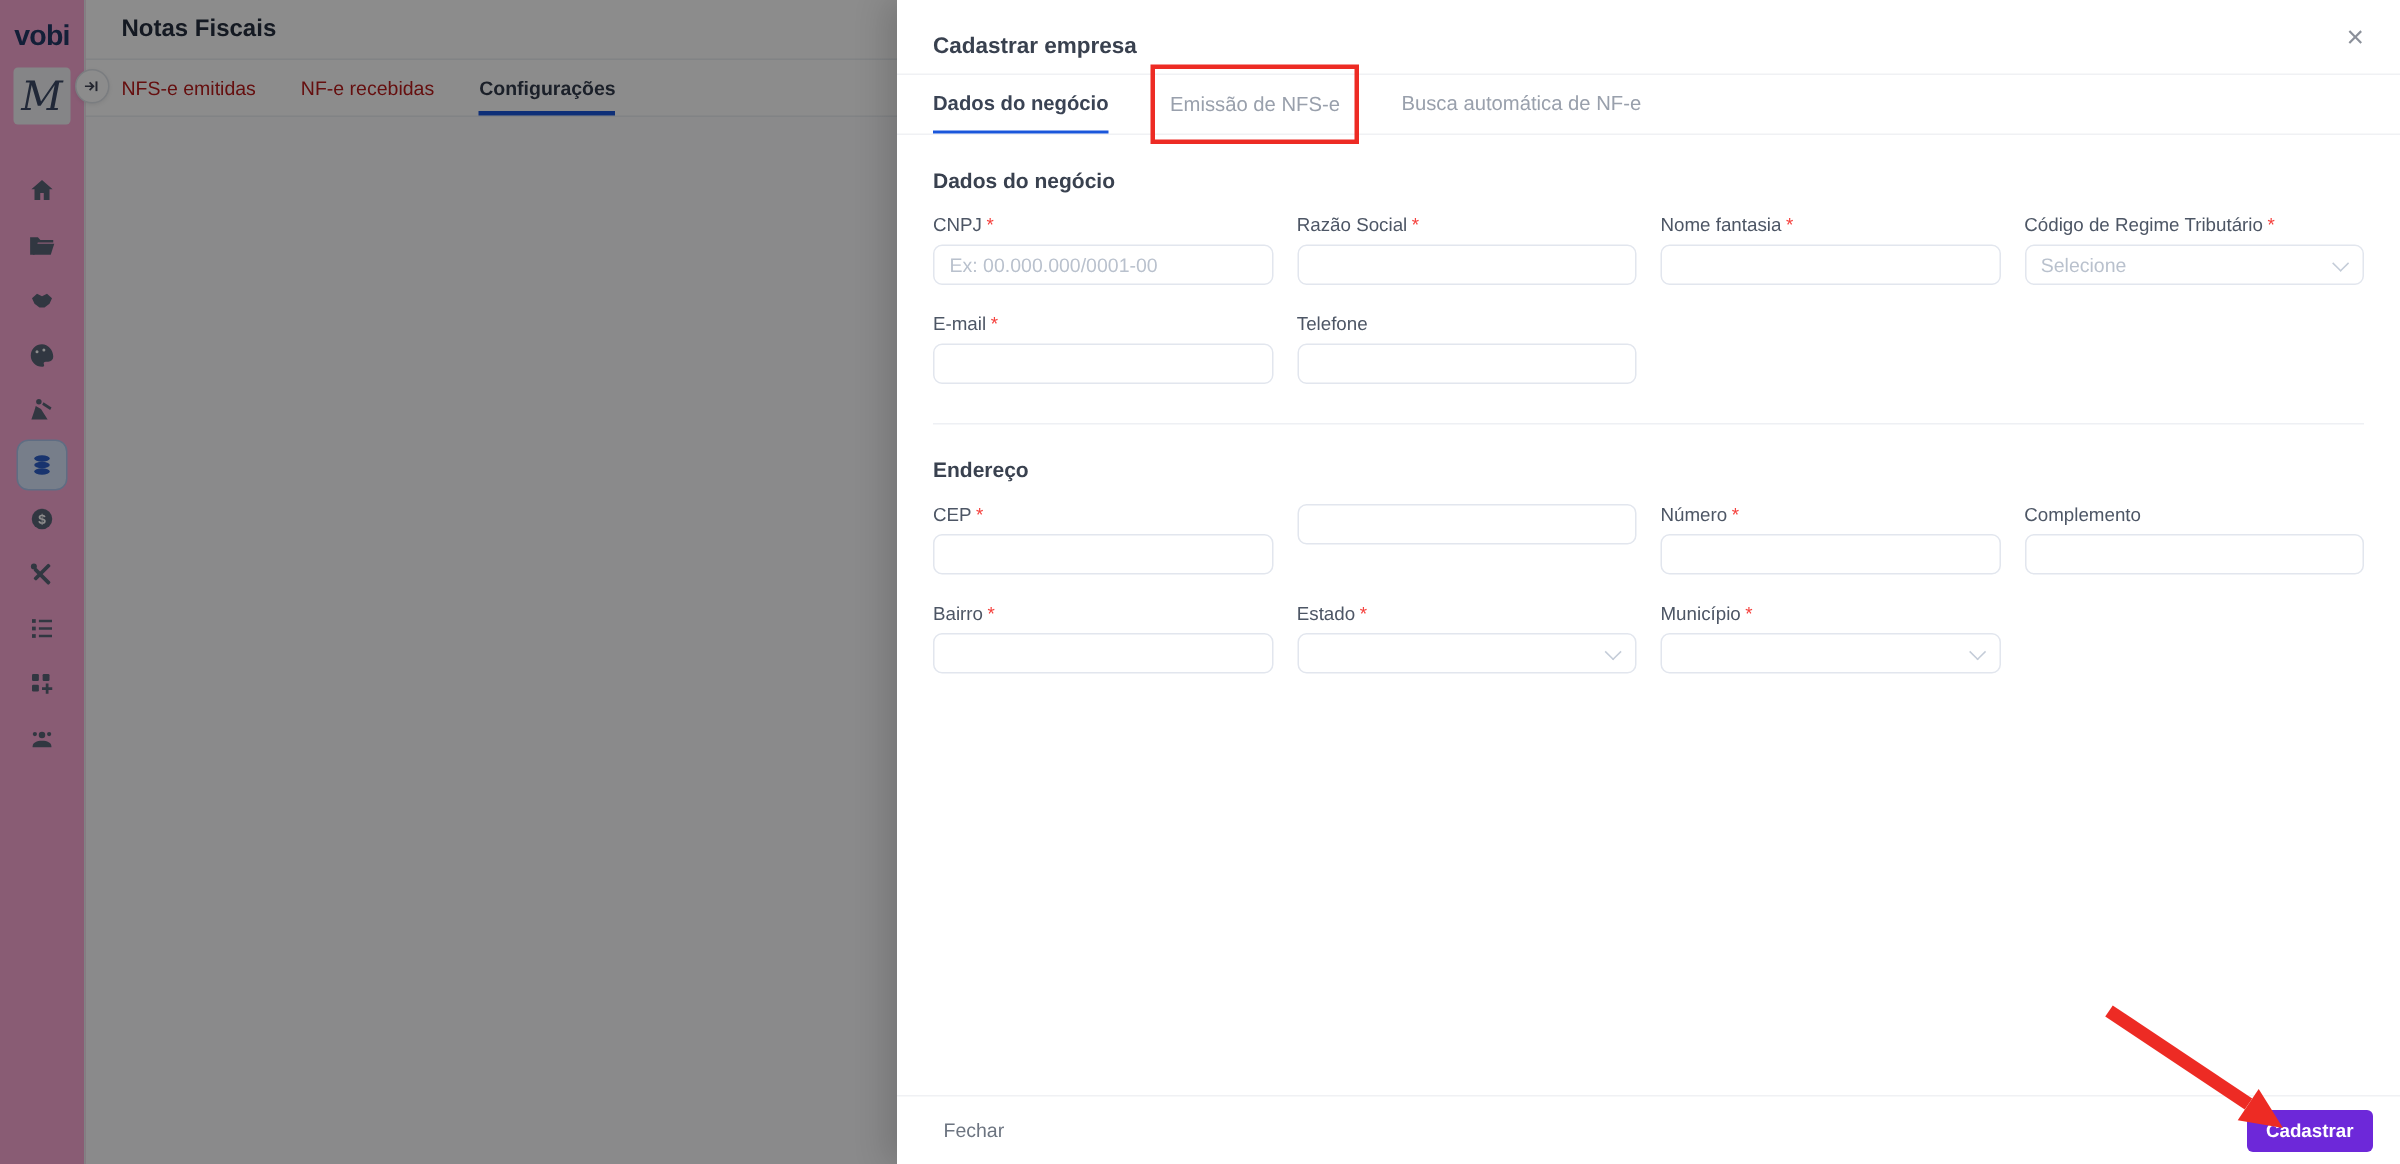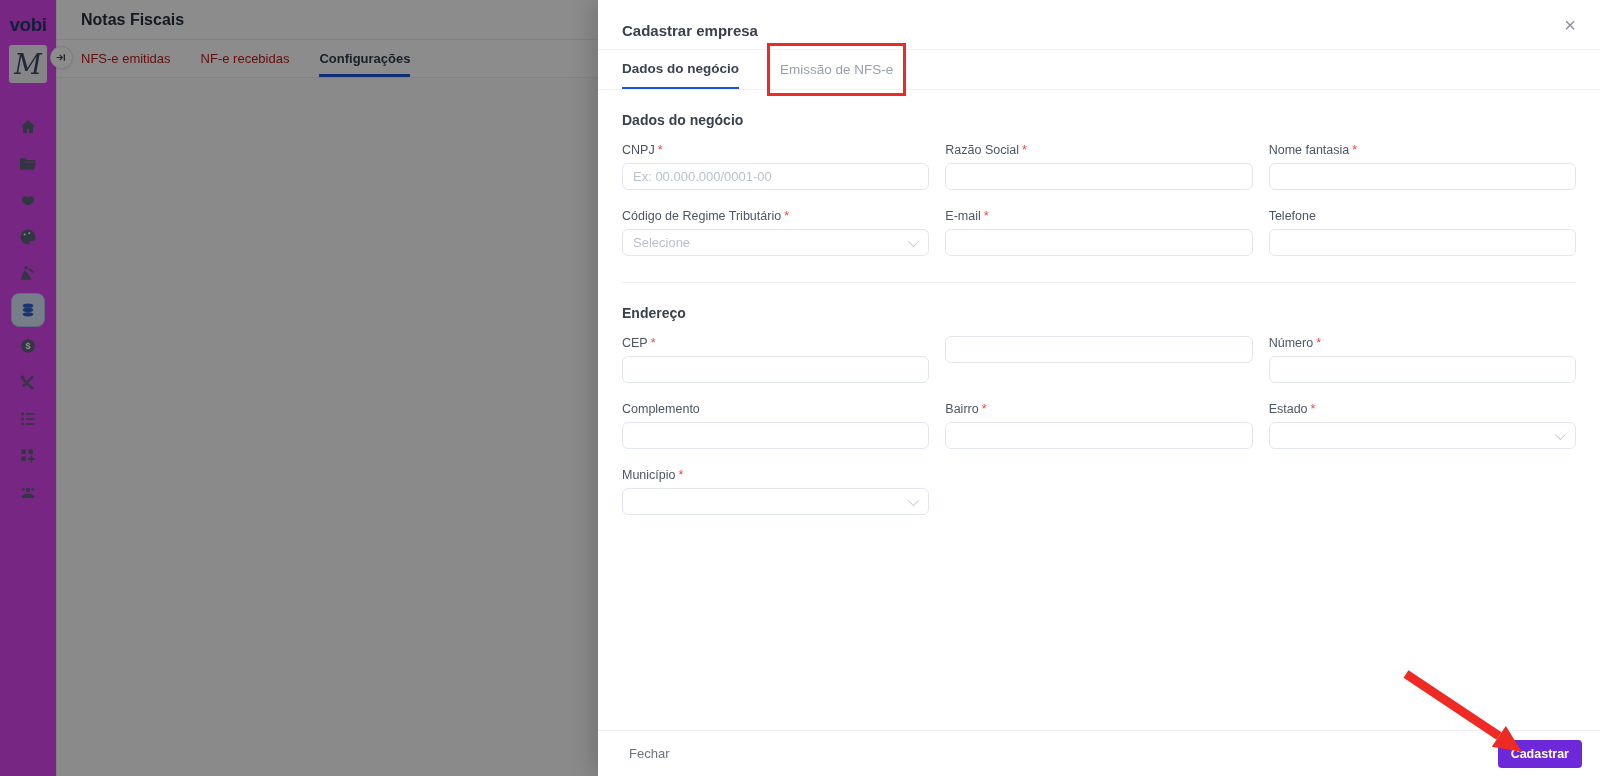--- a/index.html
+++ b/index.html
@@ -1,20 +1,20 @@
 <!DOCTYPE html>
 <html><head>
 <meta charset="utf-8">
 <style>
   * { margin:0; padding:0; box-sizing:border-box; }
   html,body { width:1600px; height:776px; overflow:hidden; }
   body { position:relative; background:#fff; font-family:"Liberation Sans","DejaVu Sans",sans-serif; color:#333; }
 
   
-  .sidebar { position:absolute; left:0; top:0; bottom:0; width:57px; background:#d946ef; border-right:1px solid #ebedf1; display:flex; flex-direction:column; align-items:center; z-index:1; }
+  .sidebar { position:absolute; left:0; top:0; bottom:0; width:57px; background:#f9a8d4; border-right:1px solid #ebedf1; display:flex; flex-direction:column; align-items:center; z-index:1; }
   .brand { margin-top:14px; font-size:19px; font-weight:bold; color:#233a66; letter-spacing:-0.5px; }
   .avatar { margin-top:9px; width:38px; height:38px; background:#f2f3f6; border-radius:3px; display:flex; align-items:center; justify-content:center; font-family:"DejaVu Serif","Liberation Serif",serif; font-size:27px; font-style:italic; color:#3c4a66; }
   .collapse-btn { position:absolute; left:50px; top:46px; width:23px; height:23px; background:#fff; border:1px solid #dfe3e9; border-radius:50%; display:flex; align-items:center; justify-content:center; z-index:3; box-shadow:0 1px 3px rgba(0,0,0,.08); }
   .collapse-btn svg { width:13px; height:13px; fill:#3e4454; }
   .nav { margin-top:27px; display:flex; flex-direction:column; align-items:center; }
   .nav-item { width:34px; height:34px; margin-bottom:2.5px; border-radius:8px; display:flex; align-items:center; justify-content:center; cursor:pointer; }
   .nav-item svg { width:20px; height:20px; fill:#5a6577; }
   .nav-item.active { background:#d9e6fb; border:1px solid #adc6ef; }
   .nav-item.active svg { fill:#2e5fc8; }
 
@@ -31,21 +31,21 @@
   .drawer { position:absolute; left:598px; top:0; bottom:0; width:1002px; background:#fff; z-index:20; box-shadow:-8px 0 20px rgba(0,0,0,.15); }
   .d-header { height:50px; display:flex; align-items:center; justify-content:space-between; padding:0 24px; border-bottom:1px solid #f0f1f4; }
   .d-title { font-size:15px; font-weight:bold; color:#39414f;margin-top:11px; }
   .d-close { font-size:20px; color:#8b909a; cursor:pointer; line-height:1; }
   .d-tabs { height:40px; display:flex; align-items:stretch; gap:28px; padding:0 24px; border-bottom:1px solid #f0f1f4; }
   .d-tab { display:flex; align-items:center; font-size:13.5px; color:#99a0ac; cursor:pointer; border-bottom:2px solid transparent; }
   .d-tab.active { color:#3a4354; font-weight:bold; border-bottom-color:#1a56db; }
   .d-tab.annotated { align-self:center; border:3px solid #ed2b24; padding:16px 10px; }
   .d-body { padding:22px 24px 0 24px; }
   .section-heading { font-size:14px; font-weight:bold; color:#39414f; margin-bottom:15px; }
-  .grid { display:grid; grid-template-columns:1fr 1fr 1fr; column-gap:16px; row-gap:19px; }
+  .grid { display:grid; grid-template-columns:1fr 1fr 1fr 1fr; column-gap:16px; row-gap:19px; }
   .field label { display:block; font-size:12.5px; color:#4d5665; margin-bottom:6px; }
   .star { color:#f5413d; margin-left:3px; }
   .field input { width:100%; height:27px; border:1px solid #e2e6ee; border-radius:6px; padding:0 10px; font-size:13px; color:#333; font-family:inherit; outline:none; background:#fff; }
   .field input::placeholder { color:#b9c1cd; }
   .select-box { width:100%; height:27px; border:1px solid #e2e6ee; border-radius:6px; padding:0 12px 0 10px; font-size:13px; color:#b9c1cd; display:flex; align-items:center; justify-content:space-between; cursor:pointer; background:#fff; }
   .chev { width:8px; height:8px; border-right:1.6px solid #c4ccd8; border-bottom:1.6px solid #c4ccd8; transform:rotate(45deg) translateY(-2px); }
   .divider { border:none; border-top:1px solid #eef0f4; margin:26px 0 22px 0; }
   .d-footer { position:absolute; left:0; right:0; bottom:0; height:46px; border-top:1px solid #f0f1f4; display:flex; align-items:center; justify-content:space-between; padding:0 18px 0 31px; background:#fff; }
   .close-link { font-size:13px; color:#6c7480; cursor:pointer; }
   .submit-btn { background:#1a56db; color:#fff; border:none; border-radius:4px; font-size:12.5px; font-weight:bold; padding:7px 13px; cursor:pointer; font-family:inherit; }
@@ -156,20 +156,21 @@
 <div class="mask"></div>
 
 <div class="drawer">
   <div class="d-header">
     <div class="d-title">Cadastrar empresa</div>
     <div class="d-close">×</div>
   </div>
   <div class="d-tabs" id="drawerTabs">
       <div class="d-tab active">Dados do negócio</div>
       <div class="d-tab annotated" style="border-color: rgb(237, 43, 36);">Emissão de NFS-e</div>
+      <div class="d-tab">Busca automática de NF-e</div>
     </div>
   <div class="d-body" id="drawerBody">
       <div class="section-heading">Dados do negócio</div>
       <div class="grid">
         <div class="field"><label>CNPJ<span class="star" style="color: rgb(245, 65, 61);">*</span></label><input type="text" placeholder="Ex: 00.000.000/0001-00" style=""></div>
         <div class="field"><label>Razão Social<span class="star" style="color: rgb(245, 65, 61);">*</span></label><input type="text" placeholder="" style=""></div>
         <div class="field"><label>Nome fantasia<span class="star" style="color: rgb(245, 65, 61);">*</span></label><input type="text" placeholder="" style=""></div>
         <div class="field">
           <label>Código de Regime Tributário<span class="star" style="color: rgb(245, 65, 61);">*</span></label>
           <div class="select-box">

